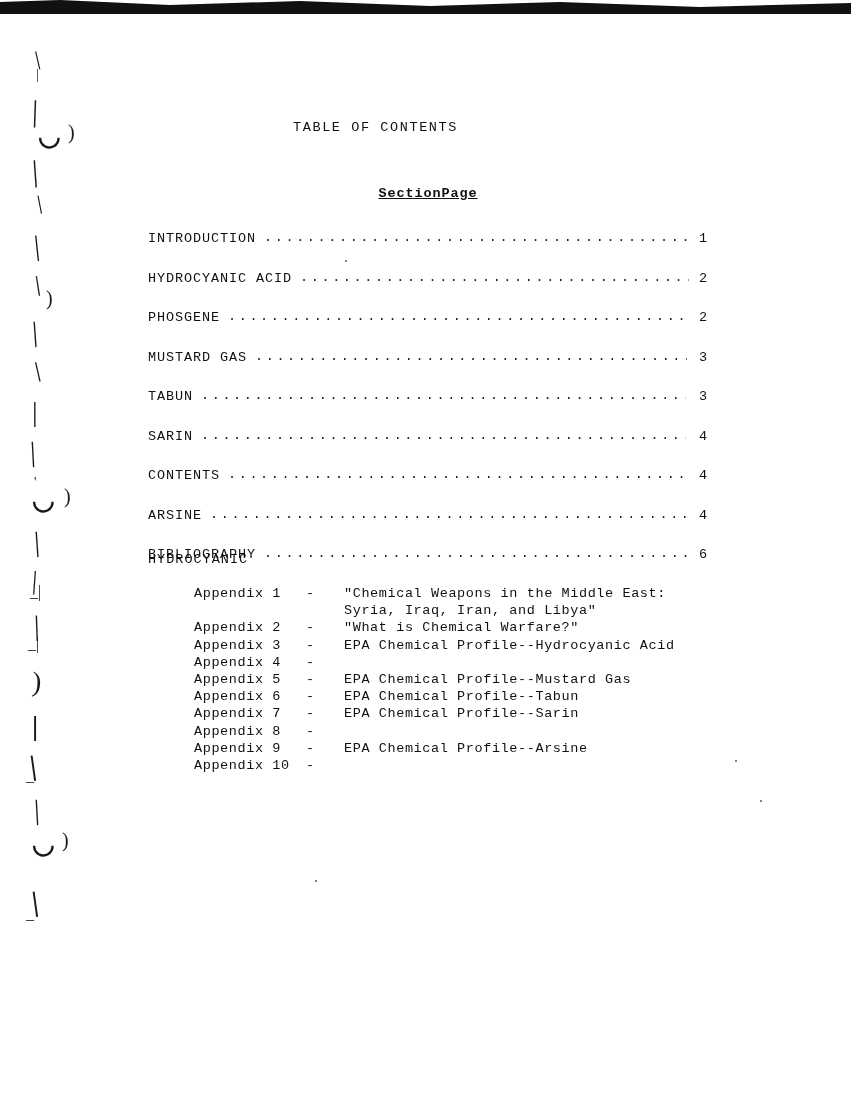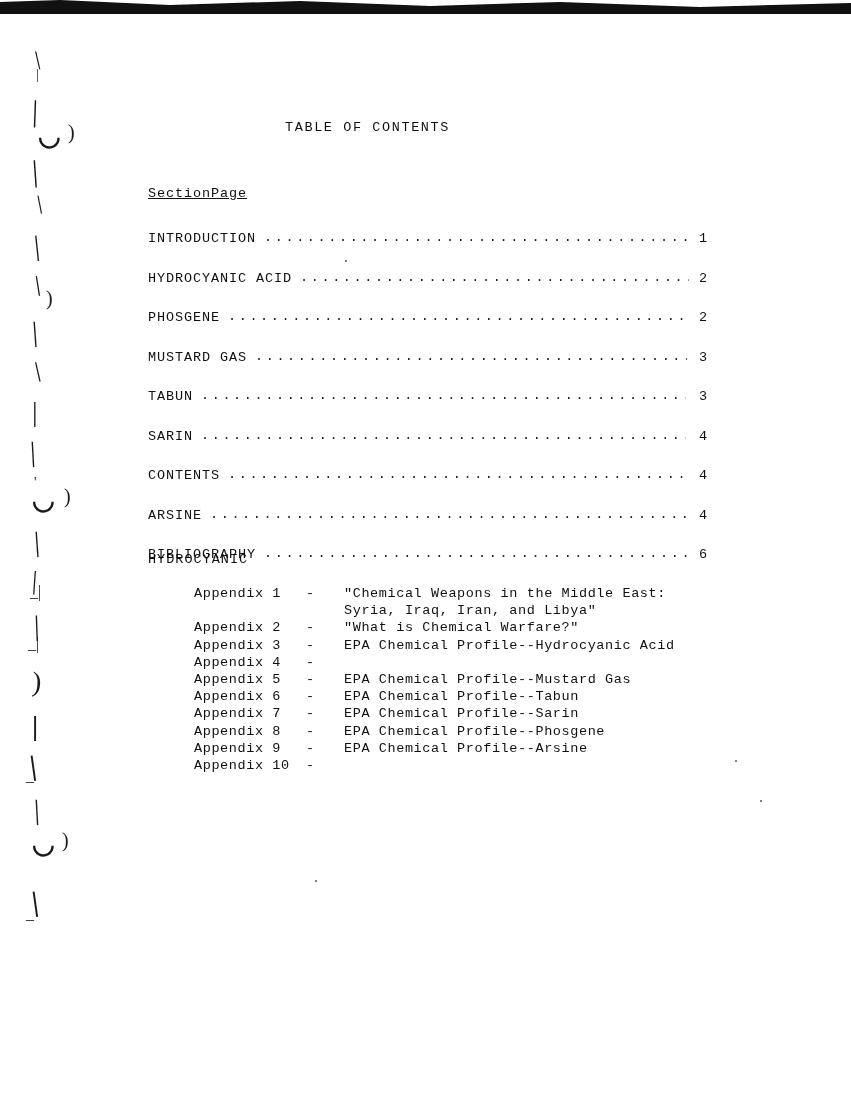--- a/index.html
+++ b/index.html
@@ -37,37 +37,38 @@
   .spiral span {
     position: absolute;
     font-family: "Liberation Serif", serif;
     color: #1a1a1a;
     line-height: 1;
     white-space: pre;
   }
   .doc-title {
     position: absolute;
     top: 120px;
-    left: 0;
+    left: 8px;
     width: 735px;
     text-align: center;
     font-size: 13.5px;
     letter-spacing: 1.6px;
   }
   .toc {
     position: absolute;
     left: 148px;
     top: 186px;
     width: 560px;
     font-size: 13.5px;
   }
   .toc-head {
     display: flex;
-    justify-content: flex-start;
+    justify-content: center;
     margin-bottom: 30px;
+    font-weight: bold;
   }
   .toc-head span {
     text-decoration: underline;
     letter-spacing: 0.9px;
   }
   .toc-row {
     display: flex;
     align-items: baseline;
     margin-bottom: 24.5px;
     white-space: nowrap;
@@ -265,21 +266,20 @@
       <span class="ap-desc">EPA Chemical Profile--Tabun</span>
     </div>
     <div class="appendix-row">
       <span class="ap-name">Appendix 7</span>
       <span class="ap-dash">-</span>
       <span class="ap-desc">EPA Chemical Profile--Sarin</span>
     </div>
     <div class="appendix-row">
       <span class="ap-name">Appendix 8</span>
       <span class="ap-dash">-</span>
-      <span class="ap-desc">EPA Chemical Profile--Phosgene</span>
     </div>
     <div class="appendix-row">
       <span class="ap-name">Appendix 9</span>
       <span class="ap-dash">-</span>
       <span class="ap-desc">EPA Chemical Profile--Arsine</span>
     </div>
     <div class="appendix-row">
       <span class="ap-name">Appendix 10</span>
       <span class="ap-dash">-</span>
     </div>

